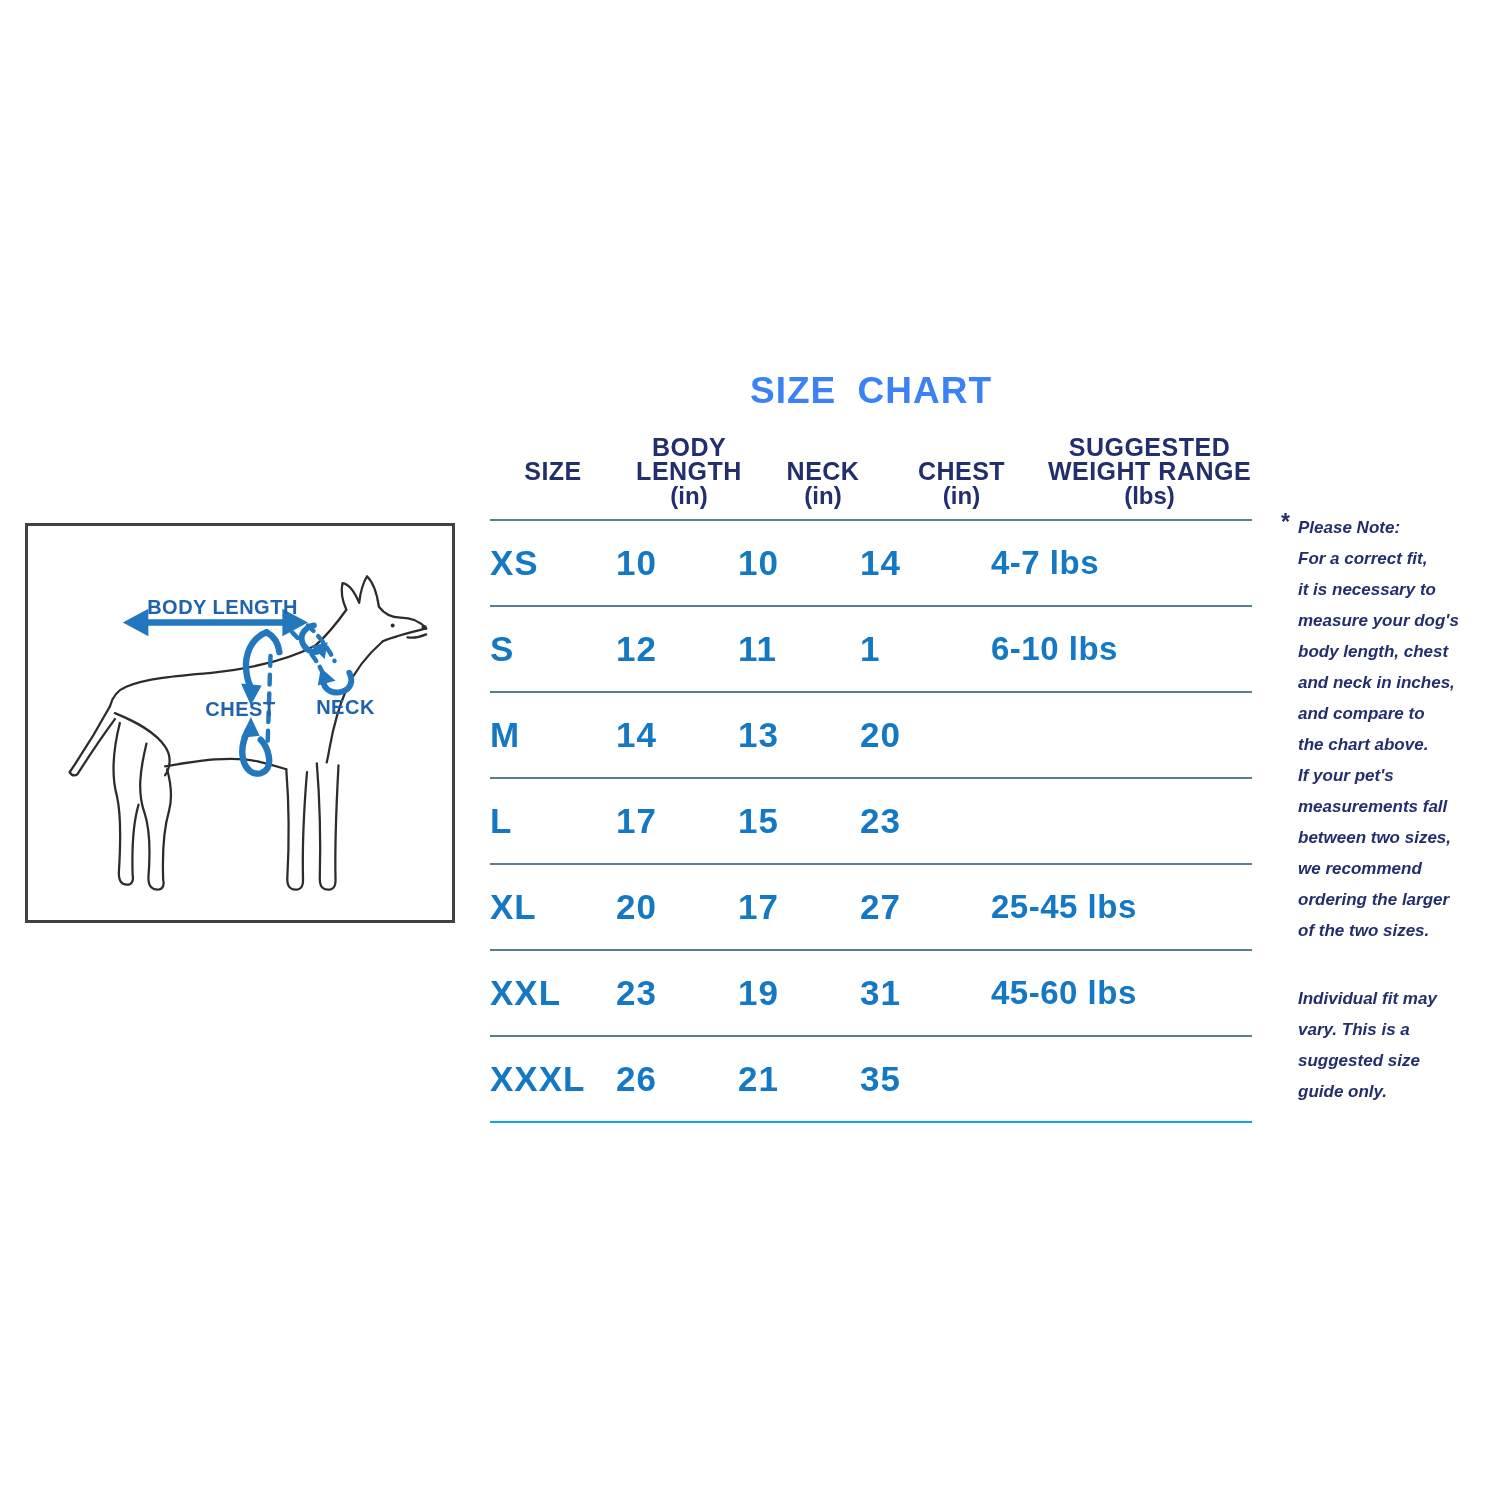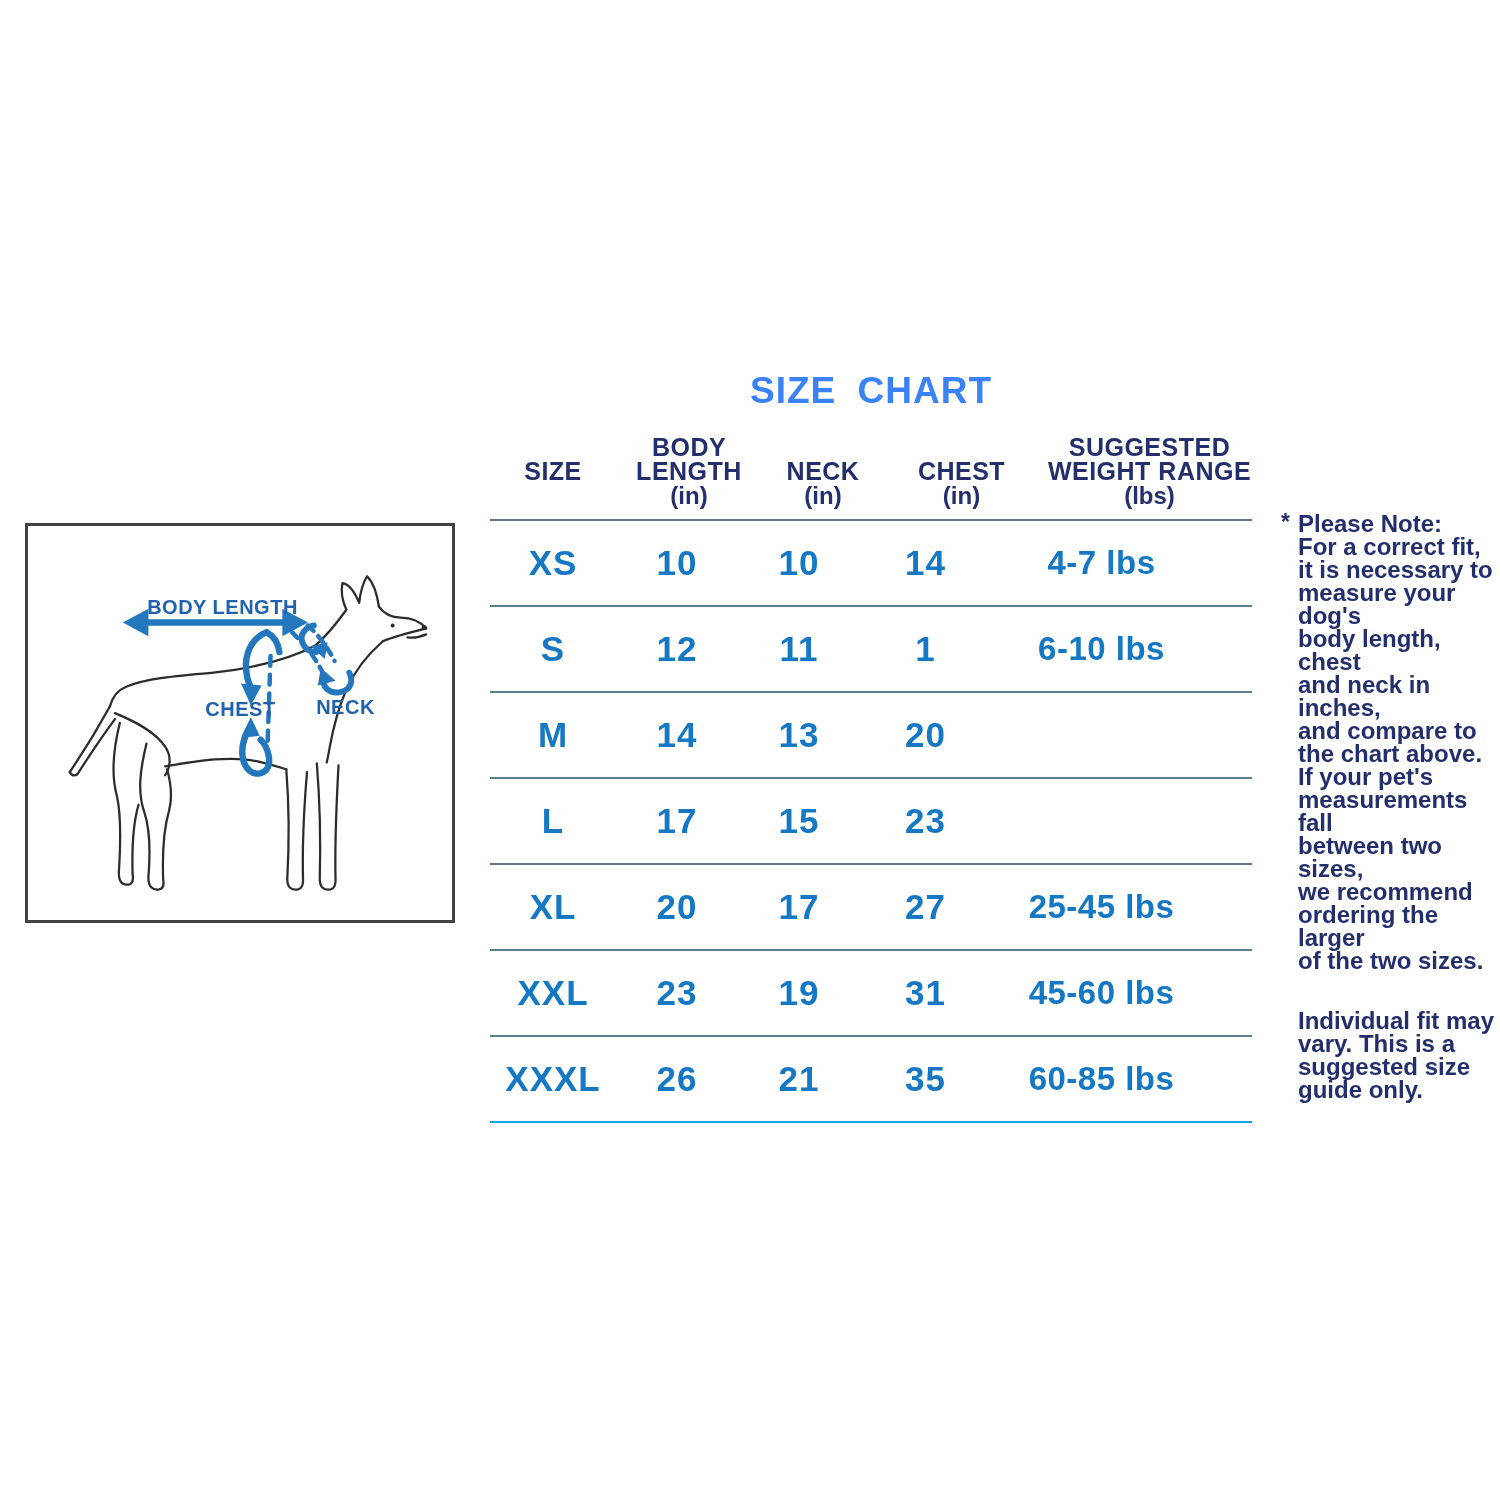--- a/index.html
+++ b/index.html
@@ -52,21 +52,21 @@
   }
   .th:nth-child(5) { padding-right: 40px; }
   .trow {
     height: 84px;
     border-top: 2px solid #5b7e8e;
     align-items: center;
   }
   .trow:first-child { height: 89px; }
   .trow:last-child { border-bottom: 2px solid #0ea5e9; }
   .td {
-    text-align: center;
+    text-align: left;
     font-size: 35px; font-weight: bold;
     letter-spacing: 1px;
     color: #1478c4;
   }
   .td.weight { font-size: 33px; padding-right: 40px; letter-spacing: 0.5px; }
 
   
   .figure-box {
     position: absolute;
     left: 25px; top: 523px; width: 430px; height: 400px;
@@ -92,22 +92,23 @@
     left: 1281px; top: 512px; width: 218px;
     color: #232e6d;
   }
   .note-block { position: relative; padding-left: 17px; }
   .note-star {
     position: absolute; left: 0; top: -3px;
     font-size: 23px; font-weight: bold;
   }
   .note-text {
     white-space: pre-line;
-    font-size: 24px; line-height: 23px;
+    font-size: 17px; line-height: 31px;
     font-weight: bold;
+    font-style: italic;
   }
   .note-secondary { margin-top: 37px; }
 </style>
 </head>
 <body>
 
 <div class="page">
 
   <div class="chart-title">SIZE CHART</div>
 
@@ -227,21 +228,20 @@
       <div class="td">23</div>
       <div class="td">19</div>
       <div class="td">31</div>
       <div class="td weight">45-60 lbs</div>
     </div>
     <div class="trow">
       <div class="td">XXXL</div>
       <div class="td">26</div>
       <div class="td">21</div>
       <div class="td">35</div>
-      <div class="td weight">60-85 lbs</div>
     </div>
   </div>
 
   <div class="notes">
     <div class="note-block">
       <span class="note-star">*</span>
       <div class="note-text">Please Note:
 For a correct fit,
 it is necessary to
 measure your dog's

